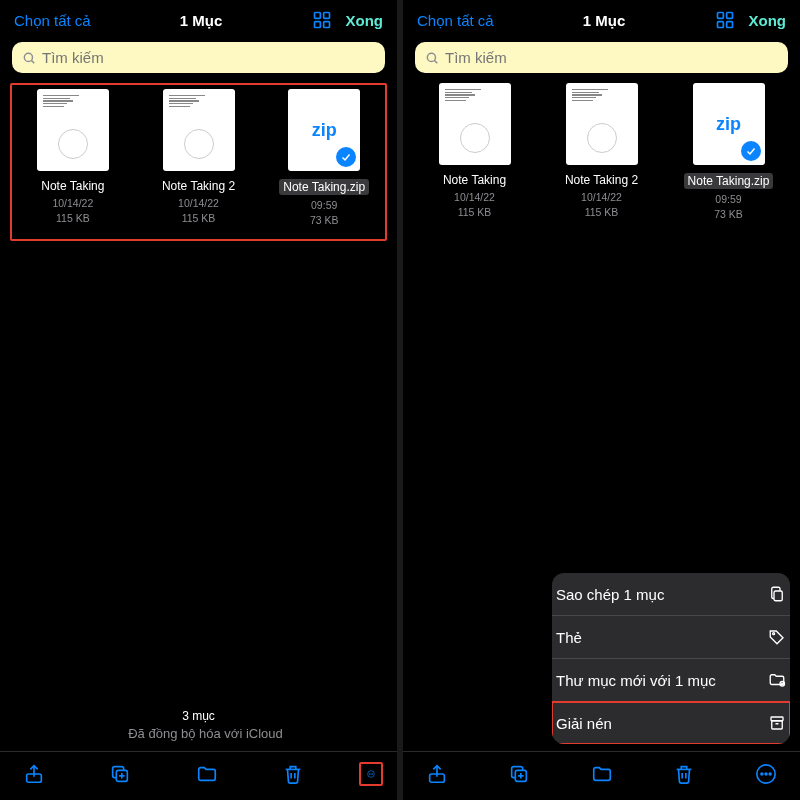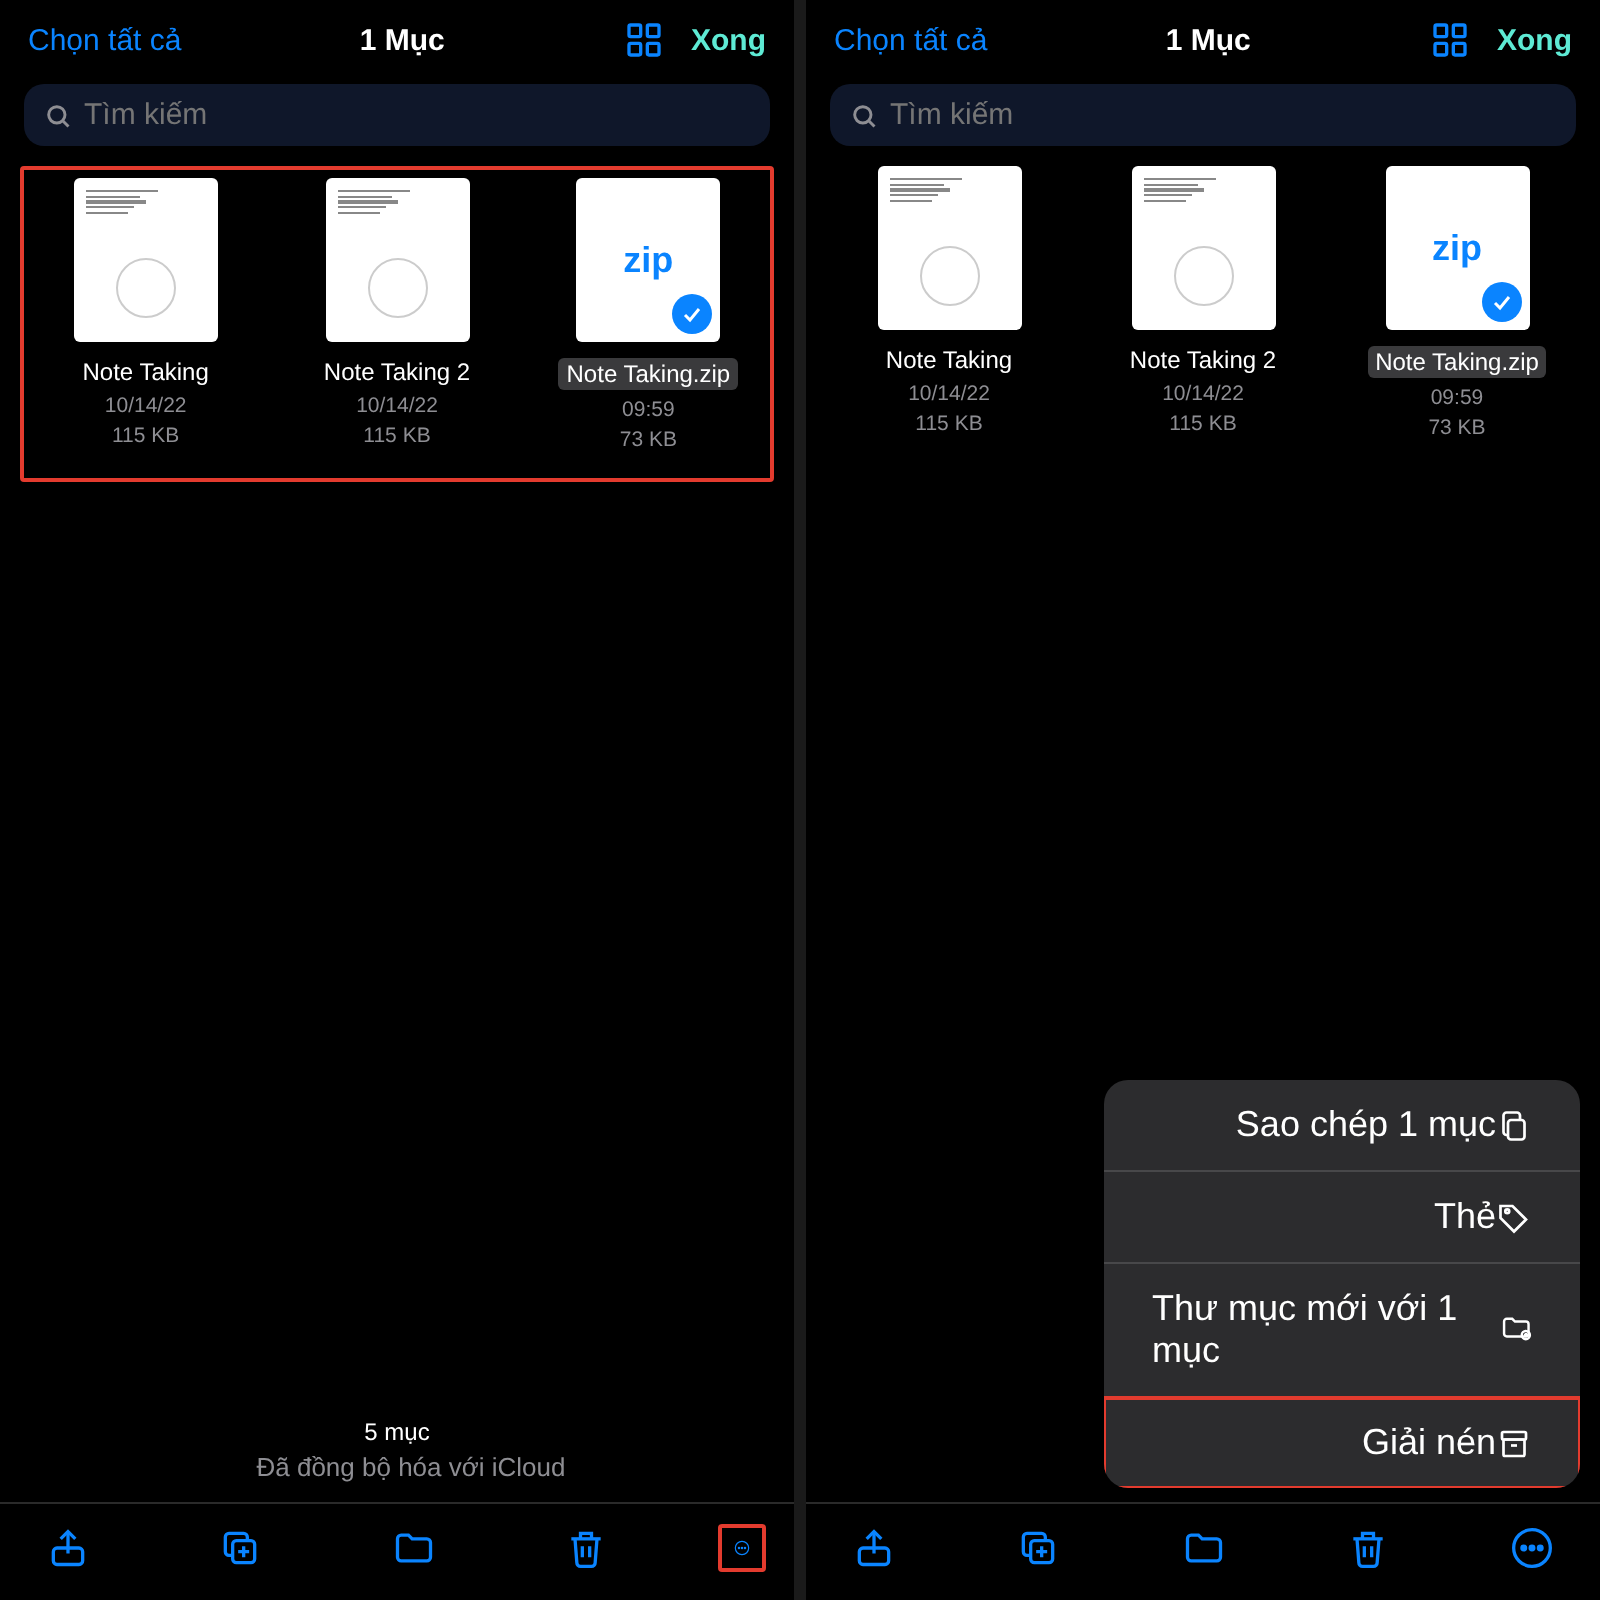--- a/index.html
+++ b/index.html
@@ -49,21 +49,21 @@
     font-size: 15px;
     font-weight: 600;
   }
   .grid-icon {
     width: 20px; height: 20px;
     color: #0a84ff;
   }
   
   .search {
     margin: 4px 12px 10px;
-    background: #0f172a;
+    background: #fef9c3;
     border-radius: 10px;
     display: flex;
     align-items: center;
     padding: 7px 10px;
     gap: 6px;
   }
   .search .mag {
     color: #8e8e93;
     width: 14px; height: 14px;
   }
@@ -217,25 +217,25 @@
     position: absolute;
     right: 10px;
     bottom: 56px;
     width: 238px;
     background: #2c2c2e;
     border-radius: 12px;
     overflow: hidden;
   }
   .menu-item {
     display: flex;
-    justify-content: flex-end;
-    align-items: center;
-    padding: 12px 24px;
+    justify-content: space-between;
+    align-items: center;
+    padding: 12px 4px;
     color: #fff;
-    font-size: 18px;
+    font-size: 15px;
     border-bottom: 0.5px solid #48484a;
   }
   .menu-item:last-child { border-bottom: none; }
   .menu-item.highlight {
     outline: 2px solid #e33b2e;
     outline-offset: -1px;
   }
   .menu-item .micon {
     width: 18px; height: 18px;
     color: #fff;
@@ -326,21 +326,21 @@
           <span>09:59</span>
           <span class="l2nd">73 KB</span>
         </div>
       </div>
     </div>
   </div>
 
   <div class="spacer"></div>
 
   <div class="bottom-status">
-    <div class="count">5 mục</div>
+    <div class="count">3 mục</div>
     <div class="sync">Đã đồng bộ hóa với iCloud</div>
   </div>
 
   <div class="toolbar">
     <div class="tbtn">
       <svg viewBox="0 0 24 24" fill="none" stroke="currentColor" stroke-width="1.8">
           <path d="M12 3v12"></path>
           <path d="M8 7l4-4 4 4"></path>
           <rect x="4" y="12" width="16" height="9" rx="2"></rect>
         </svg>

